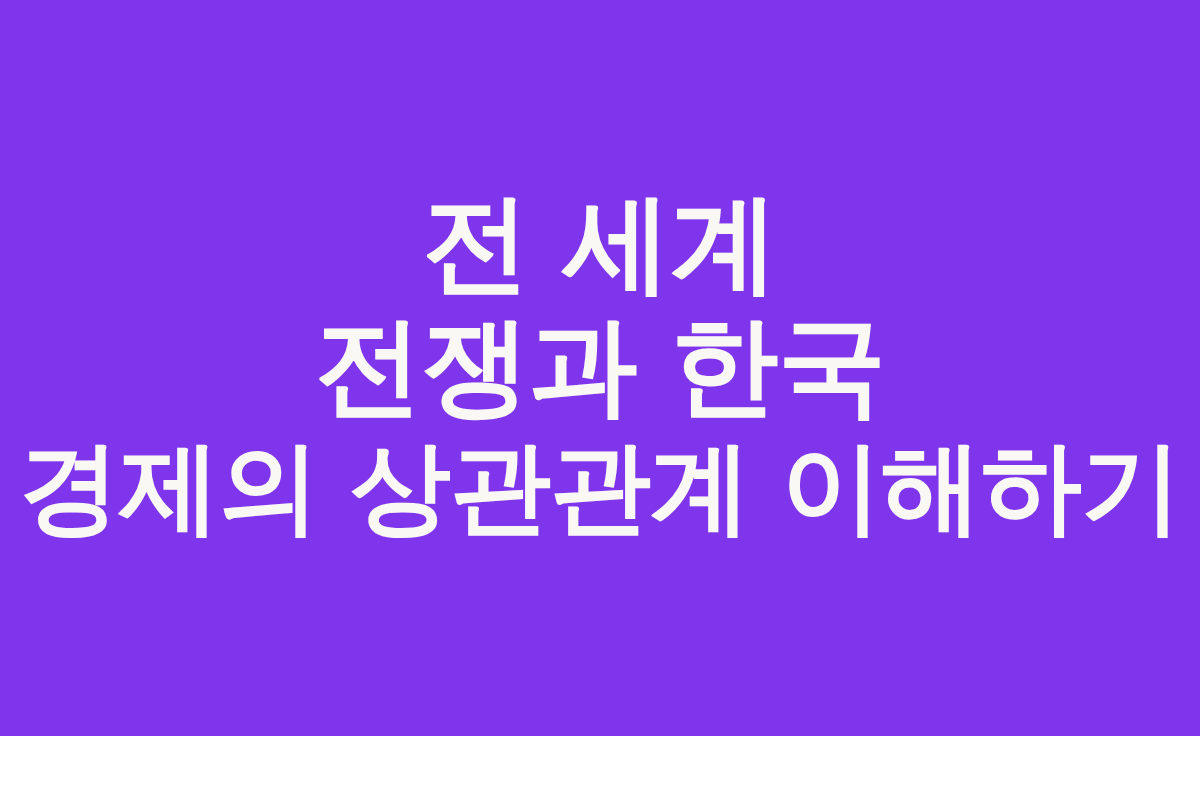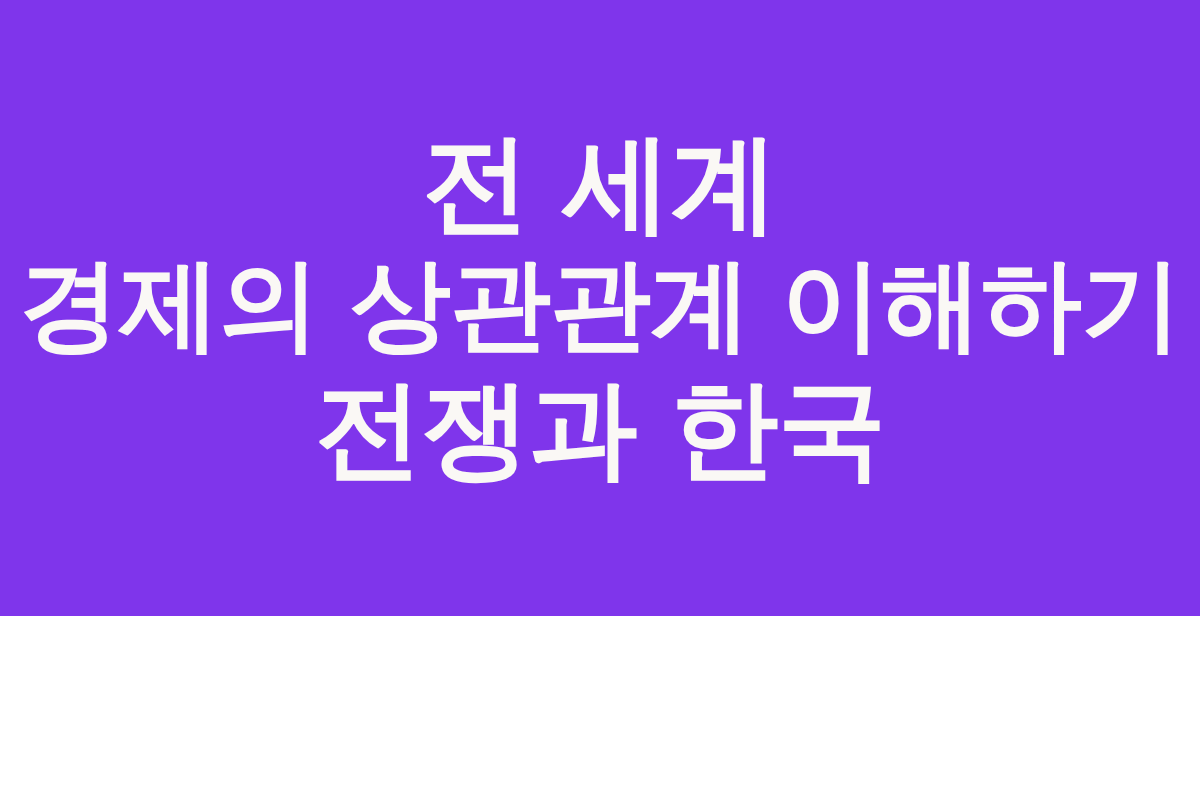--- a/index.html
+++ b/index.html
@@ -13,21 +13,21 @@
     height: 800px;
     overflow: hidden;
     font-family: "Liberation Sans", "DejaVu Sans", sans-serif;
   }
 
   
   #title-card {
     position: relative;
     box-sizing: border-box;
     width: 1200px;
-    height: 616px;
+    height: 736px;
     display: flex;
     flex-direction: column;
     align-items: center;
     justify-content: center;
     overflow: hidden;
     
   }
 
   
   .headline {
@@ -76,19 +76,19 @@
 </style>
 </head>
 <body>
 
 <div id="title-card" style="background-color: rgb(127, 53, 235); color: rgb(250, 248, 245);">
 
   <div class="headline">
 
     <div class="headline-line"><span>전 세계</span></div>
 
+    <div class="headline-line"><span>전쟁과 한국</span></div>
+
     <div class="headline-line headline-line--wide" style="font-size: 101px;"><span>경제의 상관관계 이해하기</span></div>
-
-    <div class="headline-line"><span>전쟁과 한국</span></div>
 
   </div>
 
 </div>
 
 </body></html>

